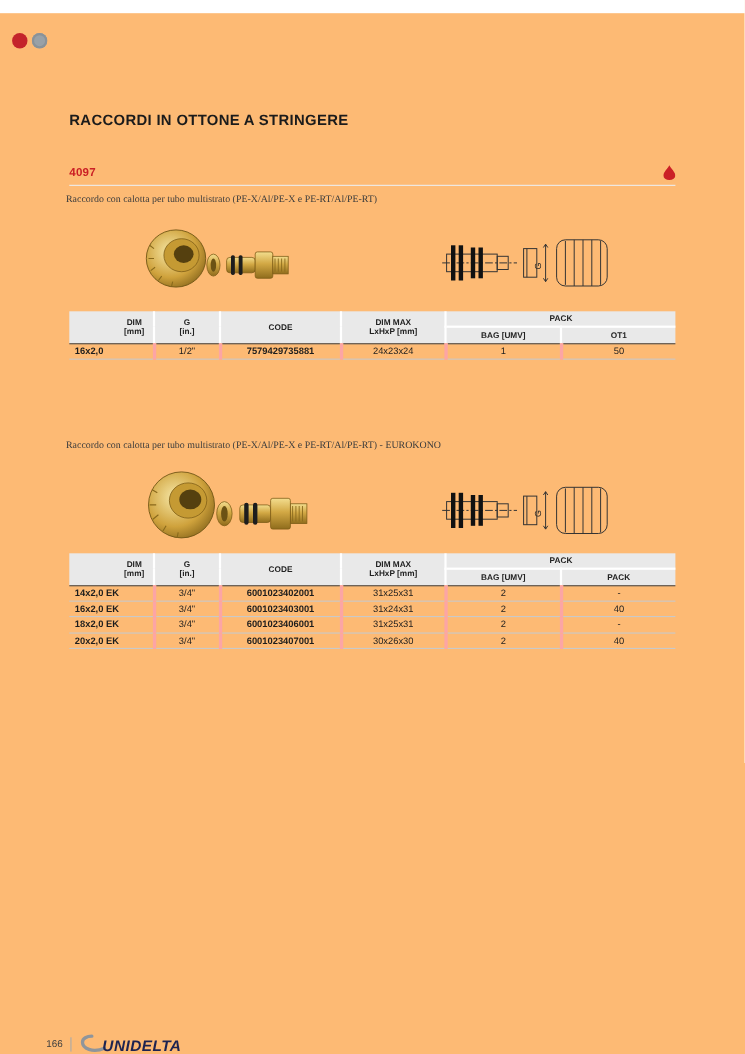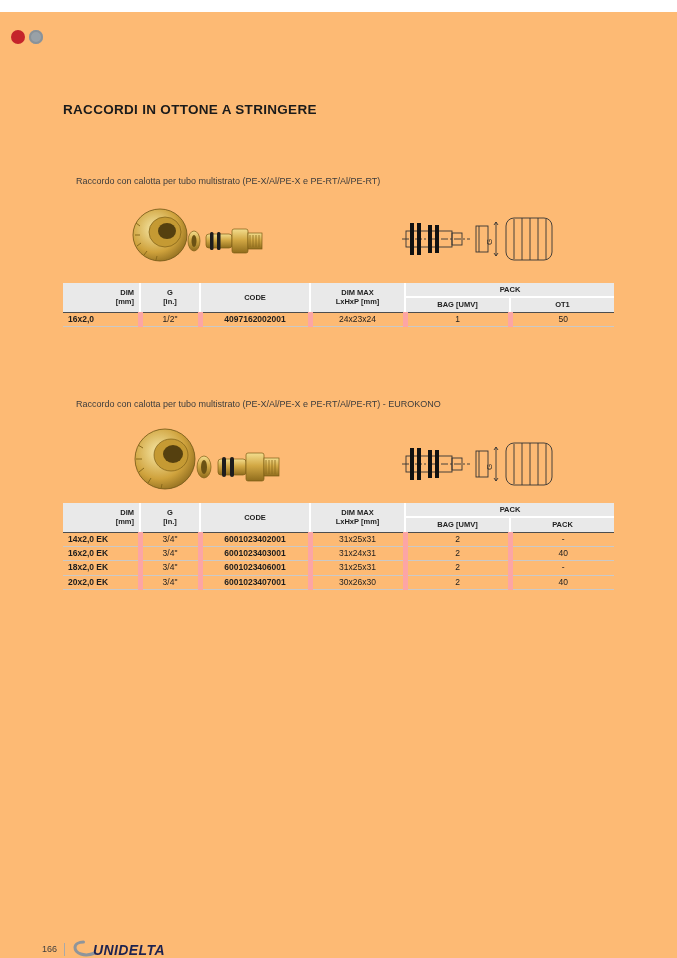--- a/index.html
+++ b/index.html
@@ -14,35 +14,35 @@
 
   .page-title { position:absolute; top:90px; left:63px; font-size:13.5px; font-weight:bold;
                 color:#1b1b1b; letter-spacing:0.3px; }
 
   .section-head { position:absolute; left:63px; width:551px; display:flex;
                   justify-content:space-between; align-items:center;
                   border-bottom:1px solid #ededed; padding-bottom:4px; }
   .section-heading { color:#cb2026; font-weight:bold; font-size:10.5px; letter-spacing:0.2px; }
   .flame { width:11px; height:14px; display:block; }
 
-  .desc { position:absolute; left:76px; font-size:9px; color:#3c3c3c; }
+  .desc { position:absolute; left:60px; font-size:9px; color:#3c3c3c;font-family:Liberation Serif, serif; }
 
   .photo, .tdraw { position:absolute; }
 
   table.spec { position:absolute; left:63px; width:551px; border-collapse:collapse; table-layout:fixed; }
   .spec th { background:#e9e9e9; font-size:7.5px; font-weight:bold; color:#222;
              padding:2px 5px; border-left:2px solid #fff; border-right:2px solid #fff;
              vertical-align:middle; white-space:pre-line; line-height:1.25; text-align:center; }
-  .spec th.th-left { text-align:right;padding-left:47px; }
+  .spec th.th-left { text-align:center;padding-left:47px; }
   .spec th:first-child { border-left:none; }
   .spec th:last-child { border-right:none; }
   .spec th.th-pack { border-bottom:2px solid #fff; }
   .spec thead tr.subhead th, .spec thead th[rowspan] { border-bottom:1px solid #4d4d4d; }
   .spec td { font-size:8.5px; color:#1d1d1d; text-align:center; padding:2px 5px; height:13px;
-             border-bottom:1px solid #c9c9c9; border-left:1px solid #dedede; border-right:5px solid #fca5a5;
+             border-bottom:1px solid #c9c9c9; border-left:1px solid #dedede; border-right:3px solid #fca5a5;
              line-height:1.1; }
   .spec td:first-child { text-align:left; font-weight:bold; border-left:none; }
   .spec td:last-child { border-right:none;text-align:center; }
   .spec td.code { font-weight:bold; }
 
   .footer { position:absolute; left:42px; top:928px; display:flex; align-items:center; gap:7px; }
   .pagenum { font-size:9px; color:#3f3f3f; }
   .footer-sep { width:1px; height:13px; background:#a9a9a9; }
   .logo { display:flex; align-items:flex-end; }
   .logo-swoosh { width:26px; height:18px; margin-right:-5px; }
@@ -53,20 +53,26 @@
 
 <div class="page">
 
   <div class="brand-dots">
     <span class="dot dot-red"></span>
     <span class="dot dot-gray"></span>
   </div>
 
   <div class="page-title">RACCORDI IN OTTONE A STRINGERE</div>
 
+  <div class="section-head" style="top:138px;">
+    <span class="section-heading">4097</span>
+    <svg class="flame" viewBox="0 0 12 15">
+      <path d="M6 0 C7.5 3 12 7 12 10.2 A6 4.6 0 1 1 0 10.2 C0 7 4.5 3 6 0 Z" fill="#cb2026"></path>
+    </svg>
+  </div>
   <div class="desc" style="top:164px;">Raccordo con calotta per tubo multistrato (PE-X/Al/PE-X e PE-RT/Al/PE-RT)</div>
 
   <svg class="photo" style="top:187px; left:132px;" width="134" height="76" viewBox="0 0 134 76">
     <defs>
       <linearGradient id="br1" x1="0" y1="0" x2="0" y2="1">
         <stop offset="0" stop-color="#f3dd8e"></stop>
           <stop offset="0.45" stop-color="#d2a844"></stop>
           <stop offset="1" stop-color="#8f6c1c"></stop>
       </linearGradient>
       <radialGradient id="br2" cx="0.4" cy="0.38" r="0.75">
@@ -134,21 +140,21 @@
       </tr>
       <tr class="subhead">
         <th>BAG [UMV]</th>
         <th>OT1</th>
       </tr>
     </thead>
     <tbody>
       <tr>
         <td>16x2,0</td>
         <td>1/2"</td>
-        <td class="code">4097162002001</td>
+        <td class="code">7579429735881</td>
         <td>24x23x24</td>
         <td>1</td>
         <td>50</td>
       </tr>
     </tbody>
   </table>
 
   <div class="desc" style="top:387px;">Raccordo con calotta per tubo multistrato (PE-X/Al/PE-X e PE-RT/Al/PE-RT) - EUROKONO</div>
 
   <svg class="photo" style="top:405px; left:134px;" width="150" height="90" viewBox="0 0 150 90">

